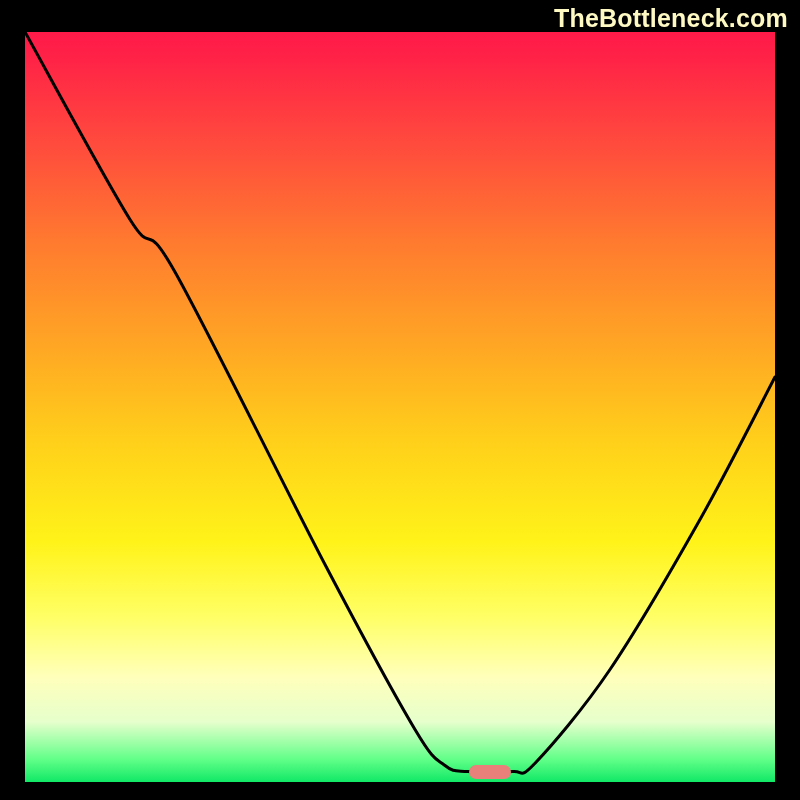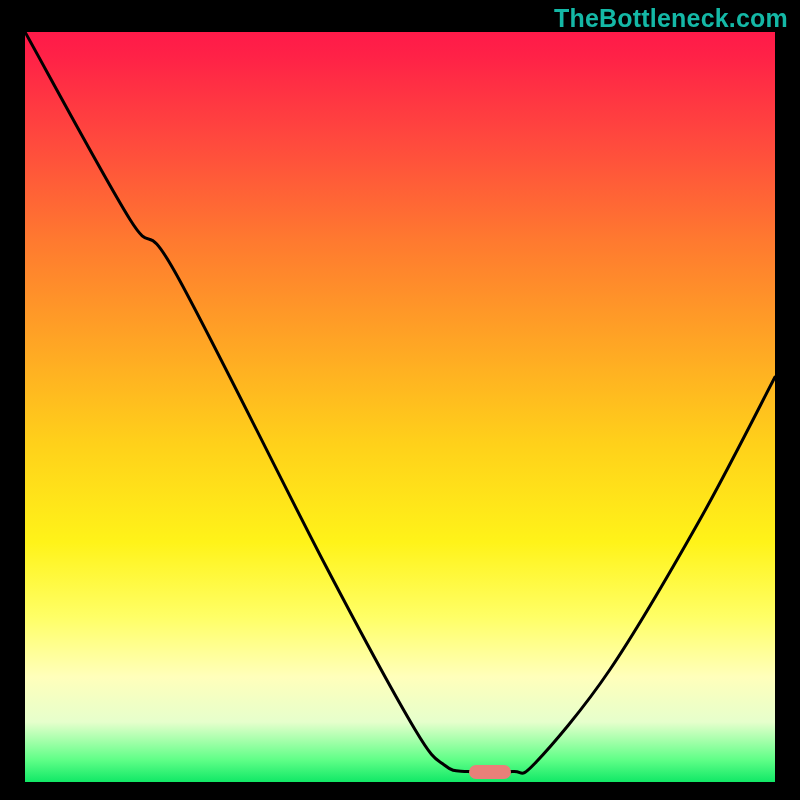--- a/index.html
+++ b/index.html
@@ -14,21 +14,21 @@
   .outer {
     position: relative;
     width: 800px;
     height: 800px;
     background: #000;
   }
   .watermark {
     position: absolute;
     top: 4px;
     right: 12px;
-    color: #14b8a6;
+    color: #fef9c3;
     font-size: 25px;
     font-weight: 600;
     letter-spacing: 0.2px;
     z-index: 20;
   }
   .plot {
     position: absolute;
     left: 25px;
     top: 32px;
     width: 750px;

